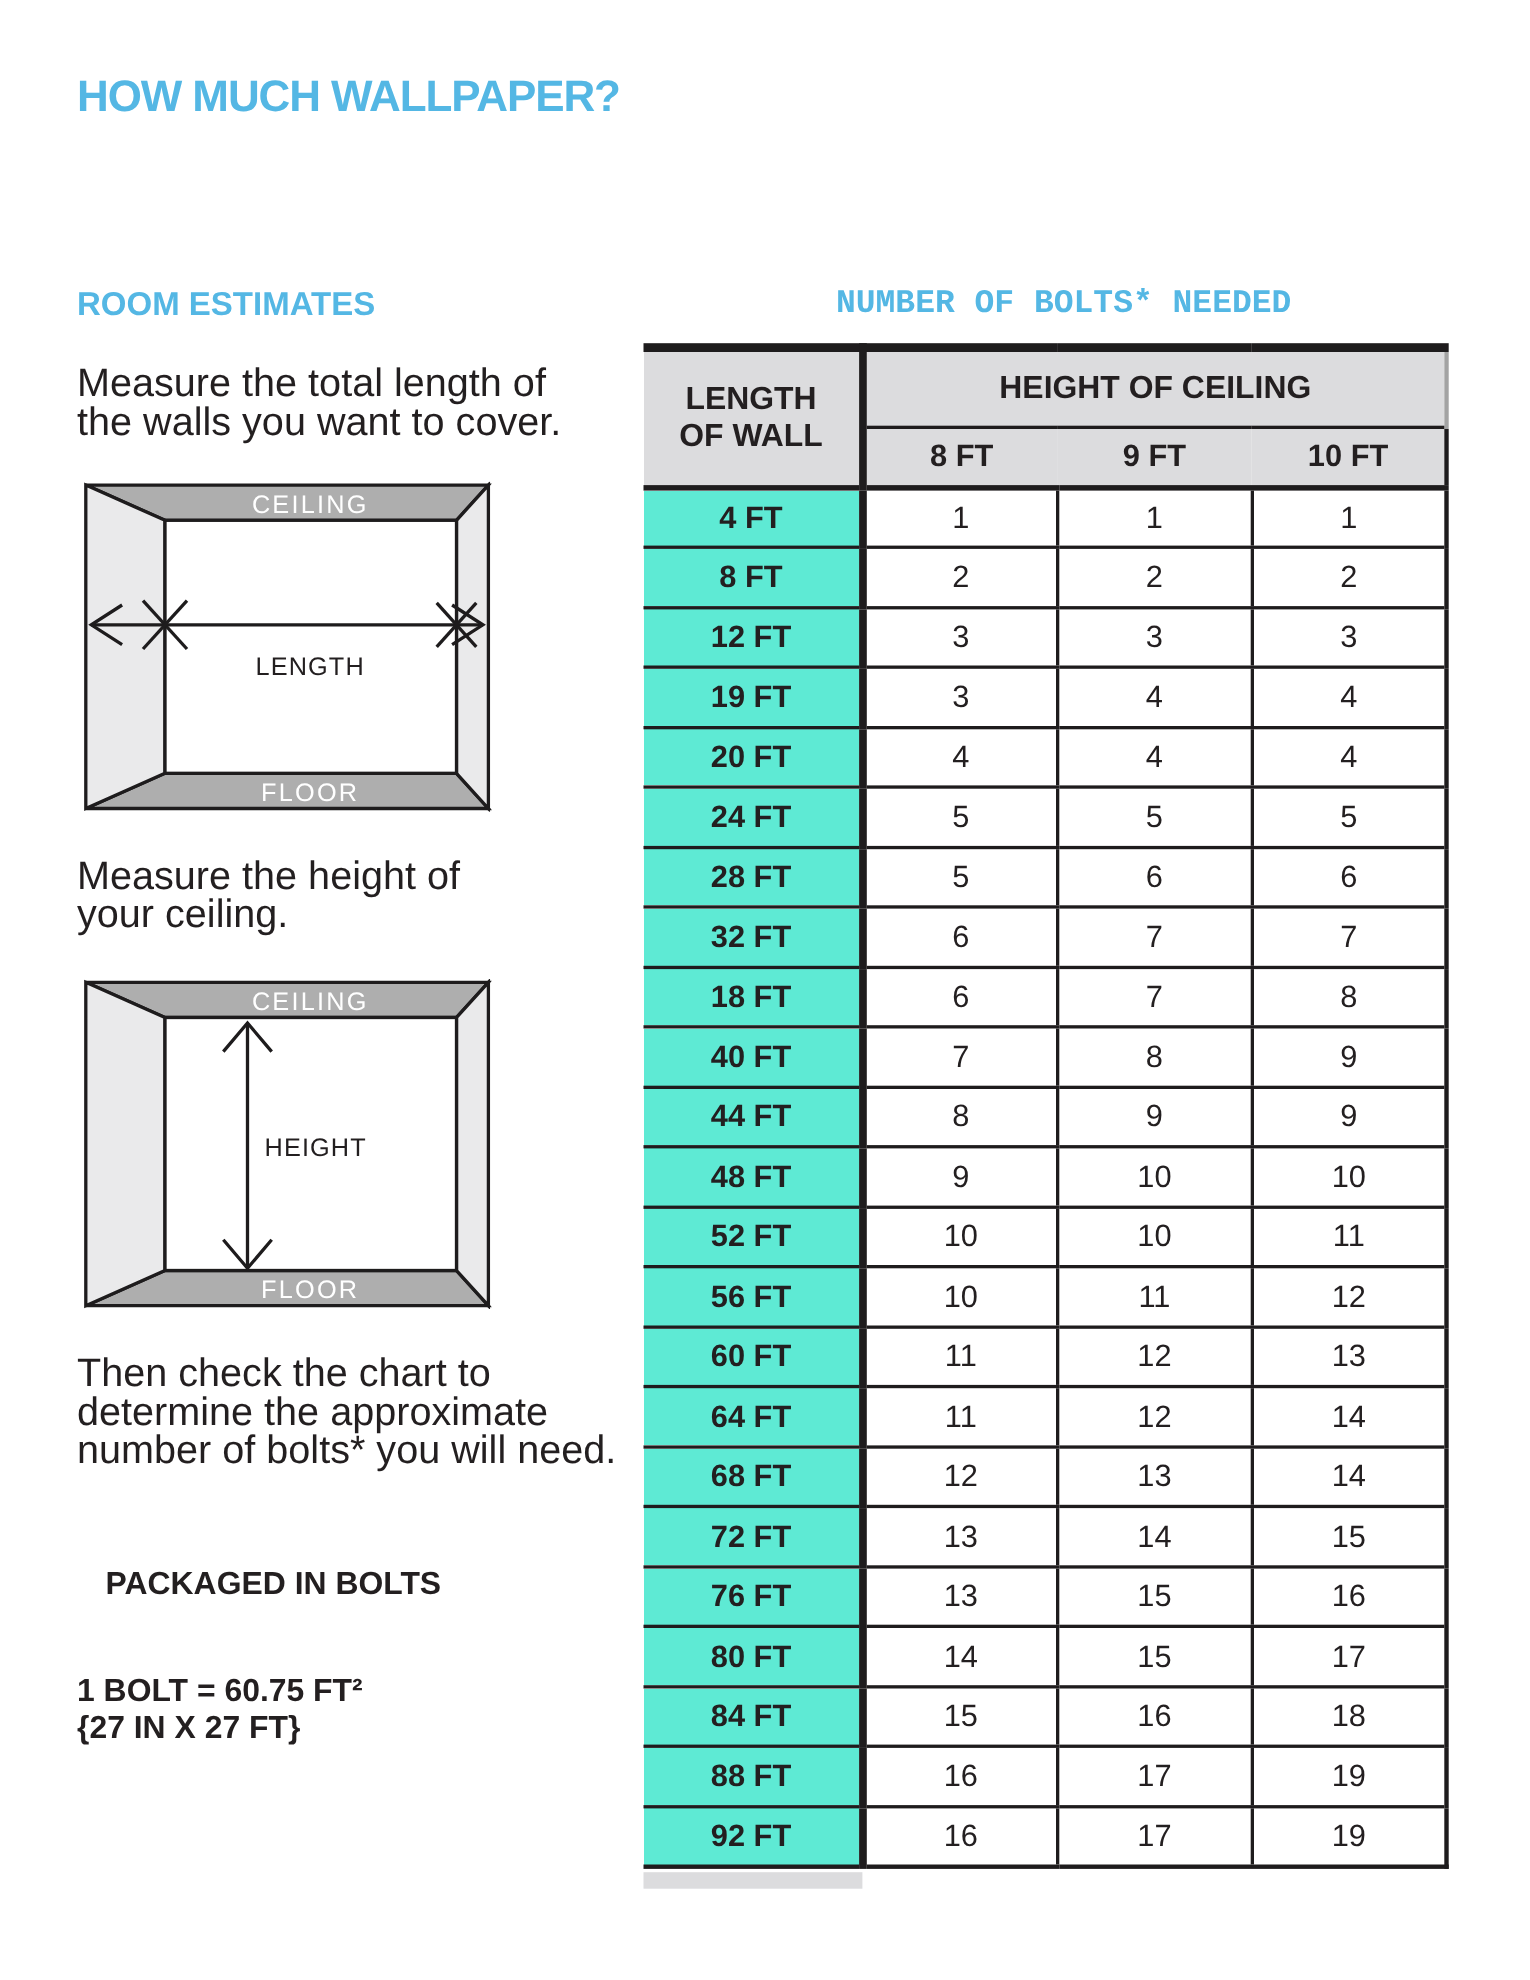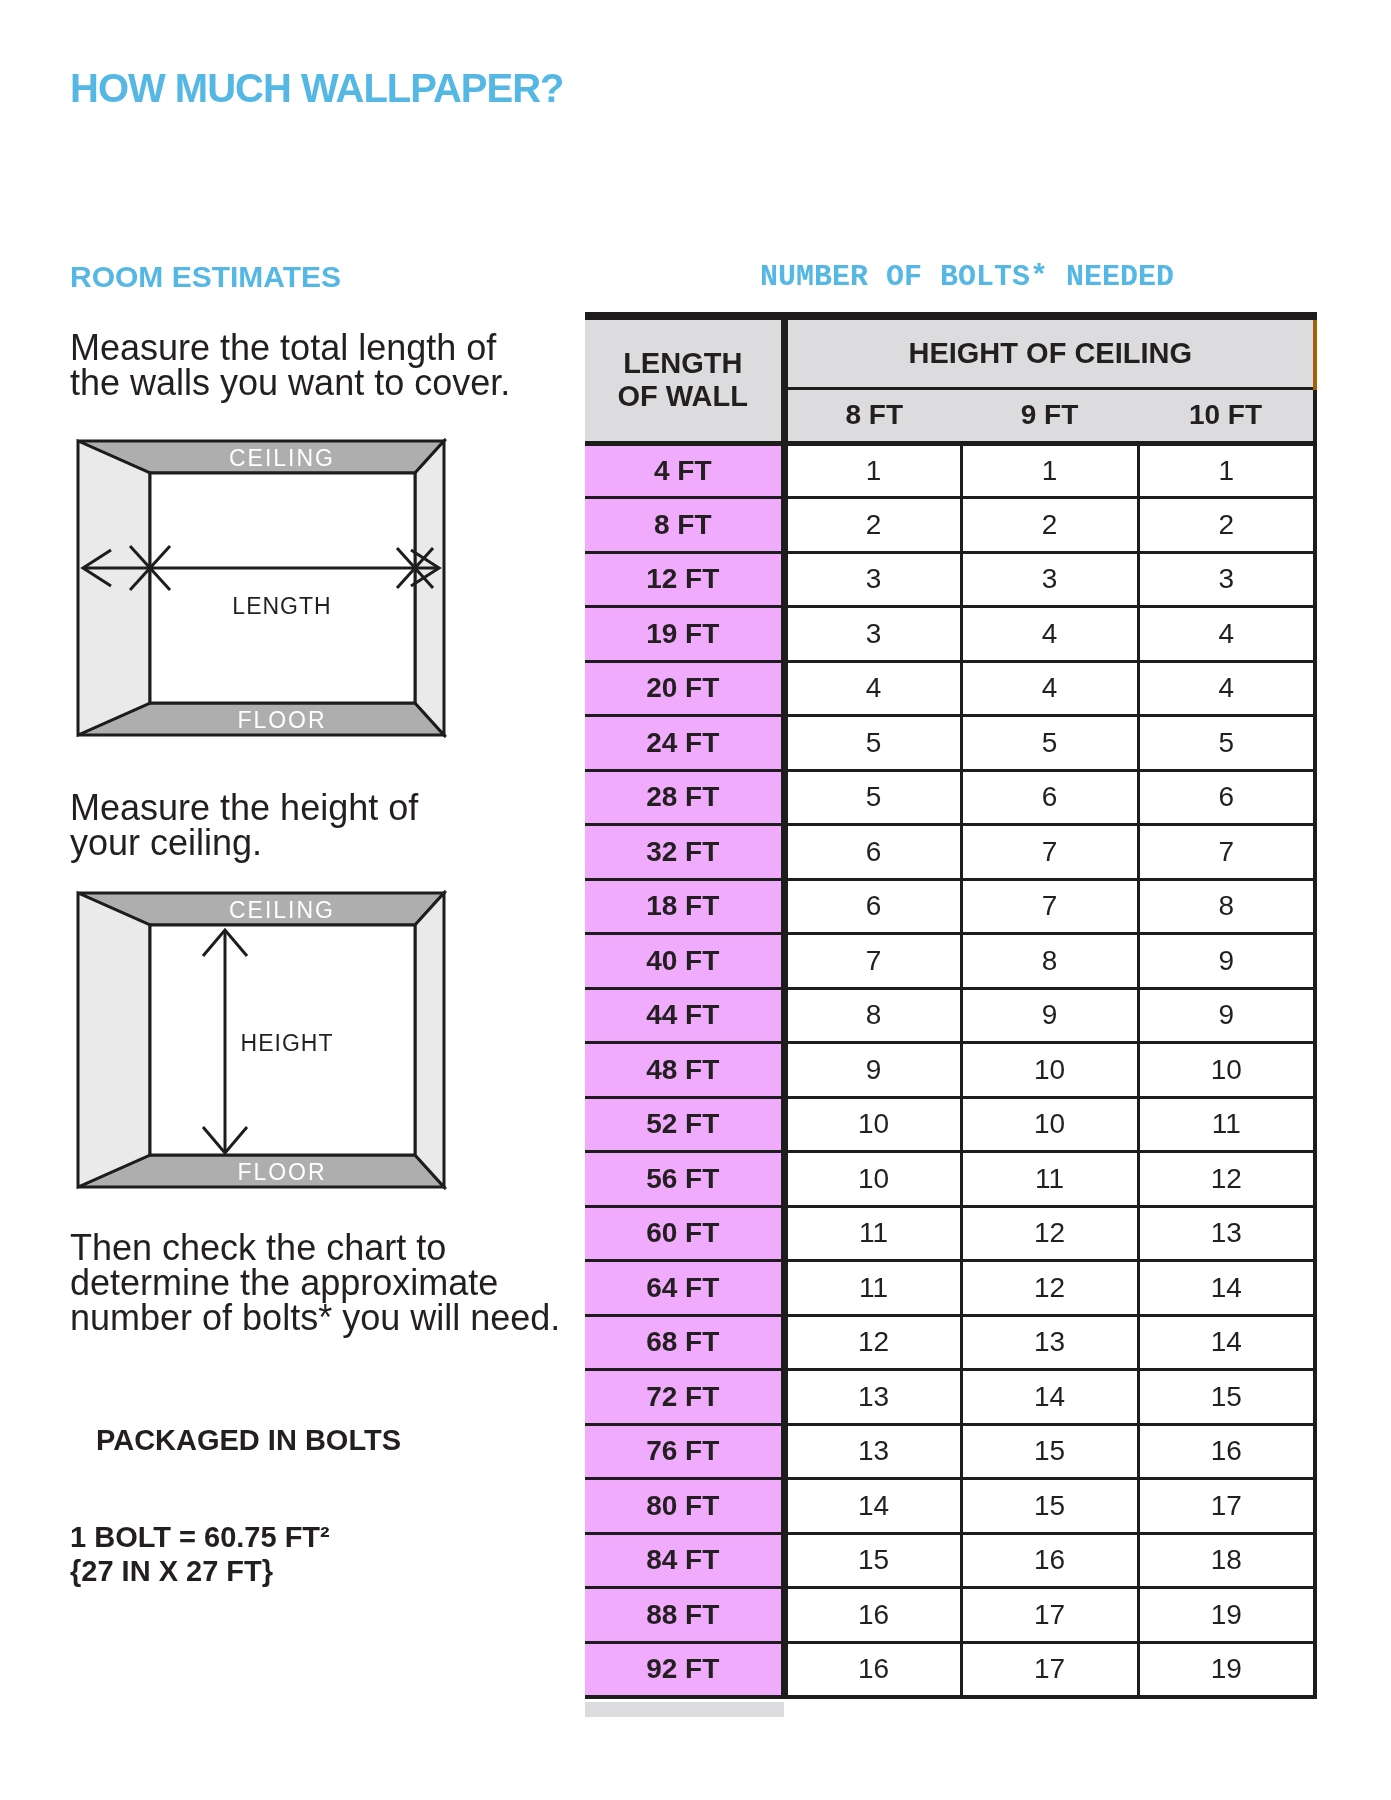--- a/index.html
+++ b/index.html
@@ -18,21 +18,21 @@
   }
   .section-heading {
     font-size:30px; font-weight:bold; color:#54b7e4; white-space:nowrap;text-align:right;
   }
   .room-estimates-heading { left:70px; top:260px; }
   .table-heading { left:574px; top:260px; width:600px; text-align:right;font-family:Liberation Mono, monospace; }
 
   .para { left:70px; font-size:36px; line-height:35px; color:#231f20; }
   .para div { white-space:nowrap; }
   .para-1 { top:330px; }
-  .para-2 { top:778px;margin-top:12px; }
+  .para-2 { top:778px; }
   .para-3 { top:1230px; }
 
   .footnote { left:70px; top:1424px; font-size:29px; font-weight:bold; line-height:33px; }
   .footnote .indent { padding-left:26px; }
   .bolt-info { left:70px; top:1520px; font-size:29px; font-weight:bold; line-height:34px; }
 
   .diagram { width:372px; height:300px; }
   .diagram-1 { left:75px; top:438px; }
   .diagram-2 { left:75px; top:890px; }
 
@@ -48,32 +48,32 @@
   .bolt-table thead tr.head-row-1 { height:72px; }
   .bolt-table thead tr.head-row-2 { height:55px; }
   .bolt-table tbody tr { height:54.5px; }
 
   th.wall-head {
     background:#dcdcde; font-size:29px; font-weight:bold; line-height:33px;
     border-bottom:5px solid #1e1c1d;
   }
   th.group-head {
     background:#dcdcde; font-size:29px; font-weight:bold;
-    border-left:7px solid #1e1c1d; border-right:4px solid #a16207;
+    border-left:7px solid #1e1c1d; border-right:4px solid #a3a3a3;
     border-bottom:3px solid #1e1c1d;
   }
   tr.head-row-2 th {
     background:#dcdcde; font-size:28px; font-weight:bold;
     border-bottom:5px solid #1e1c1d;
   }
   tr.head-row-2 th:first-child { border-left:7px solid #1e1c1d; }
   tr.head-row-2 th:last-child  { border-right:4px solid #1e1c1d; }
 
   .bolt-table tbody th {
-    background:#f0abfc; font-size:28px; font-weight:bold;
+    background:#5eead4; font-size:28px; font-weight:bold;
     border-bottom:3px solid #1e1c1d;
   }
   .bolt-table tbody td {
     background:#ffffff; font-size:28px; font-weight:normal;
     border-left:3px solid #1e1c1d; border-bottom:3px solid #1e1c1d;
   }
   .bolt-table tbody td:nth-child(2) { border-left:7px solid #1e1c1d; }
   .bolt-table tbody td:last-child   { border-right:4px solid #1e1c1d; }
   .bolt-table tbody tr:last-child th,
   .bolt-table tbody tr:last-child td { border-bottom:4px solid #1e1c1d; }

